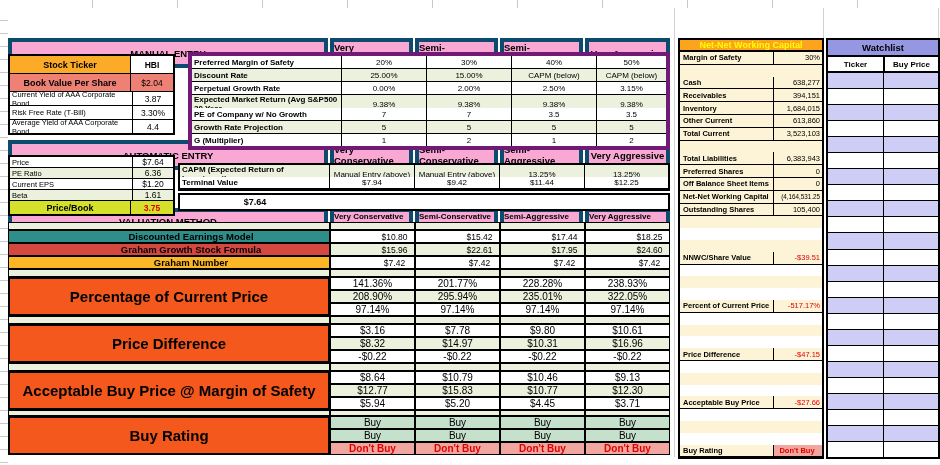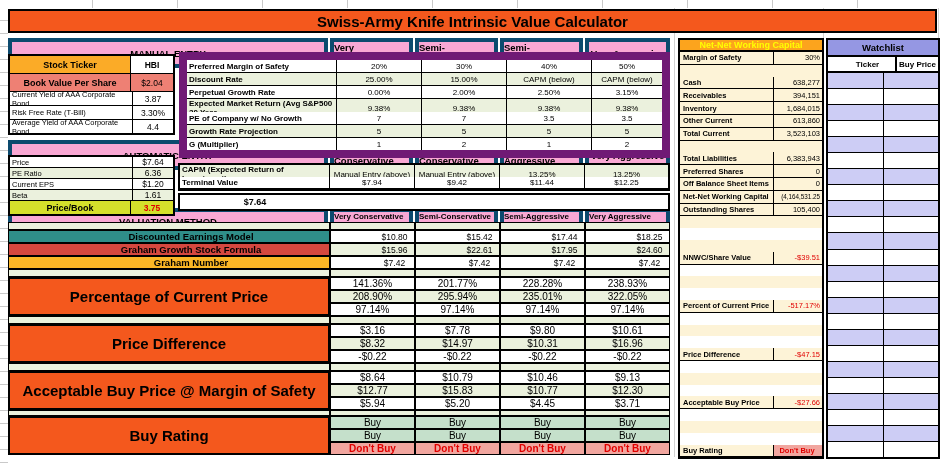--- a/index.html
+++ b/index.html
@@ -34,21 +34,21 @@
     font-size:7.5px;}
   .lrow .val{flex:1;display:flex;align-items:center;justify-content:center;font-size:8.5px;}
   .lrow.h17{height:17px;} .lrow.h13{height:13px;} .lrow.h10{height:10px;}
   .ticker-lab{background:#fbab27;font-weight:bold;font-size:9px !important;justify-content:center !important;padding-left:0 !important;}
   .ticker-val{font-weight:bold;}
   .book-lab{background:#ee8074;font-weight:bold;font-size:9px !important;justify-content:center !important;padding-left:0 !important;}
   .book-val{background:#ee8074;font-weight:normal;}
   .pb-lab{background:#d5e02b;font-weight:bold;font-size:9px !important;justify-content:center !important;padding-left:0 !important;}
   .pb-val{background:#d5e02b;color:#e00000;font-weight:bold;}
 
-  .rtable{position:absolute;left:171px;top:0;right:0;border:8px solid #701a75;background:#737373;}
+  .rtable{position:absolute;left:180px;top:0;right:0;border:4px solid #701a75;background:#737373;}
   .r5{display:grid;grid-template-columns:150px 85px 85px 85px 1fr;height:12px;border-bottom:1px solid #000;}
   .rtable .r5:last-child{border-bottom:none;}
   .r5 > div{border-right:1px solid #000;display:flex;align-items:center;font-size:8px;}
   .r5 > div:last-child{border-right:none;}
   .r5 .l{padding-left:2px;font-weight:bold;}
   .r5 .c{justify-content:center;}
   .w{background:#fff;} .g{background:#ebf1dd;}
 
   .rzone{position:absolute;left:170px;top:0;right:0;height:100%;}
   .capmbox{position:absolute;left:0;right:0;top:9px;border:2px solid #000;background:#fff;}
@@ -89,40 +89,39 @@
   .tiny{font-size:6.3px !important;}
   .nv.nobuy{justify-content:center;font-size:7.5px;}
 
   
   .watch{position:absolute;left:826px;top:38px;width:110px;height:417px;border:2px solid #000;
     background:#fff;display:flex;flex-direction:column;}
   .whead{height:15px;background:#9597e3;border-bottom:2px solid #000;display:flex;align-items:center;
     justify-content:center;font-weight:bold;font-size:9.5px;}
   .wsub{height:14px;display:flex;border-bottom:2px solid #000;font-weight:bold;font-size:8px;}
   .wsub > div{display:flex;align-items:center;justify-content:center;}
-  .wsub .t{width:55px;border-right:2px solid #000;margin-left:12px;}
+  .wsub .t{width:55px;border-right:2px solid #000;}
   .wsub .b{flex:1;}
   .wbody{flex:1;display:flex;flex-direction:column;}
   .wrow{flex:1;display:flex;border-bottom:1px solid #000;}
   .wrow:last-child{border-bottom:none;}
   .wrow .wc{flex:1;}
   .wrow .wc.t{flex:0 0 55px;border-right:1.5px solid #000;}
   .wbody .wrow:nth-child(odd){background:#cdcdf5;}
 </style>
 </head>
 <body>
 
 <div class="canvas">
   <div class="top-grid"></div>
   <div class="left-grid"></div>
   <div class="vline" style="left:674px"></div>
   <div class="vline" style="left:823px"></div>
   <div class="vline" style="left:938px"></div>
 
-  <div class="title">Swiss-Army Knife Intrinsic Value Calculator</div>
 
   <div class="main">
 
     <div class="hrow">
       <div class="hg">MANUAL ENTRY</div>
       <div class="hg">Very Conservative</div>
       <div class="hg">Semi-Conservative</div>
       <div class="hg">Semi-Aggressive</div>
       <div class="hg">Very Aggressive</div>
     </div>

